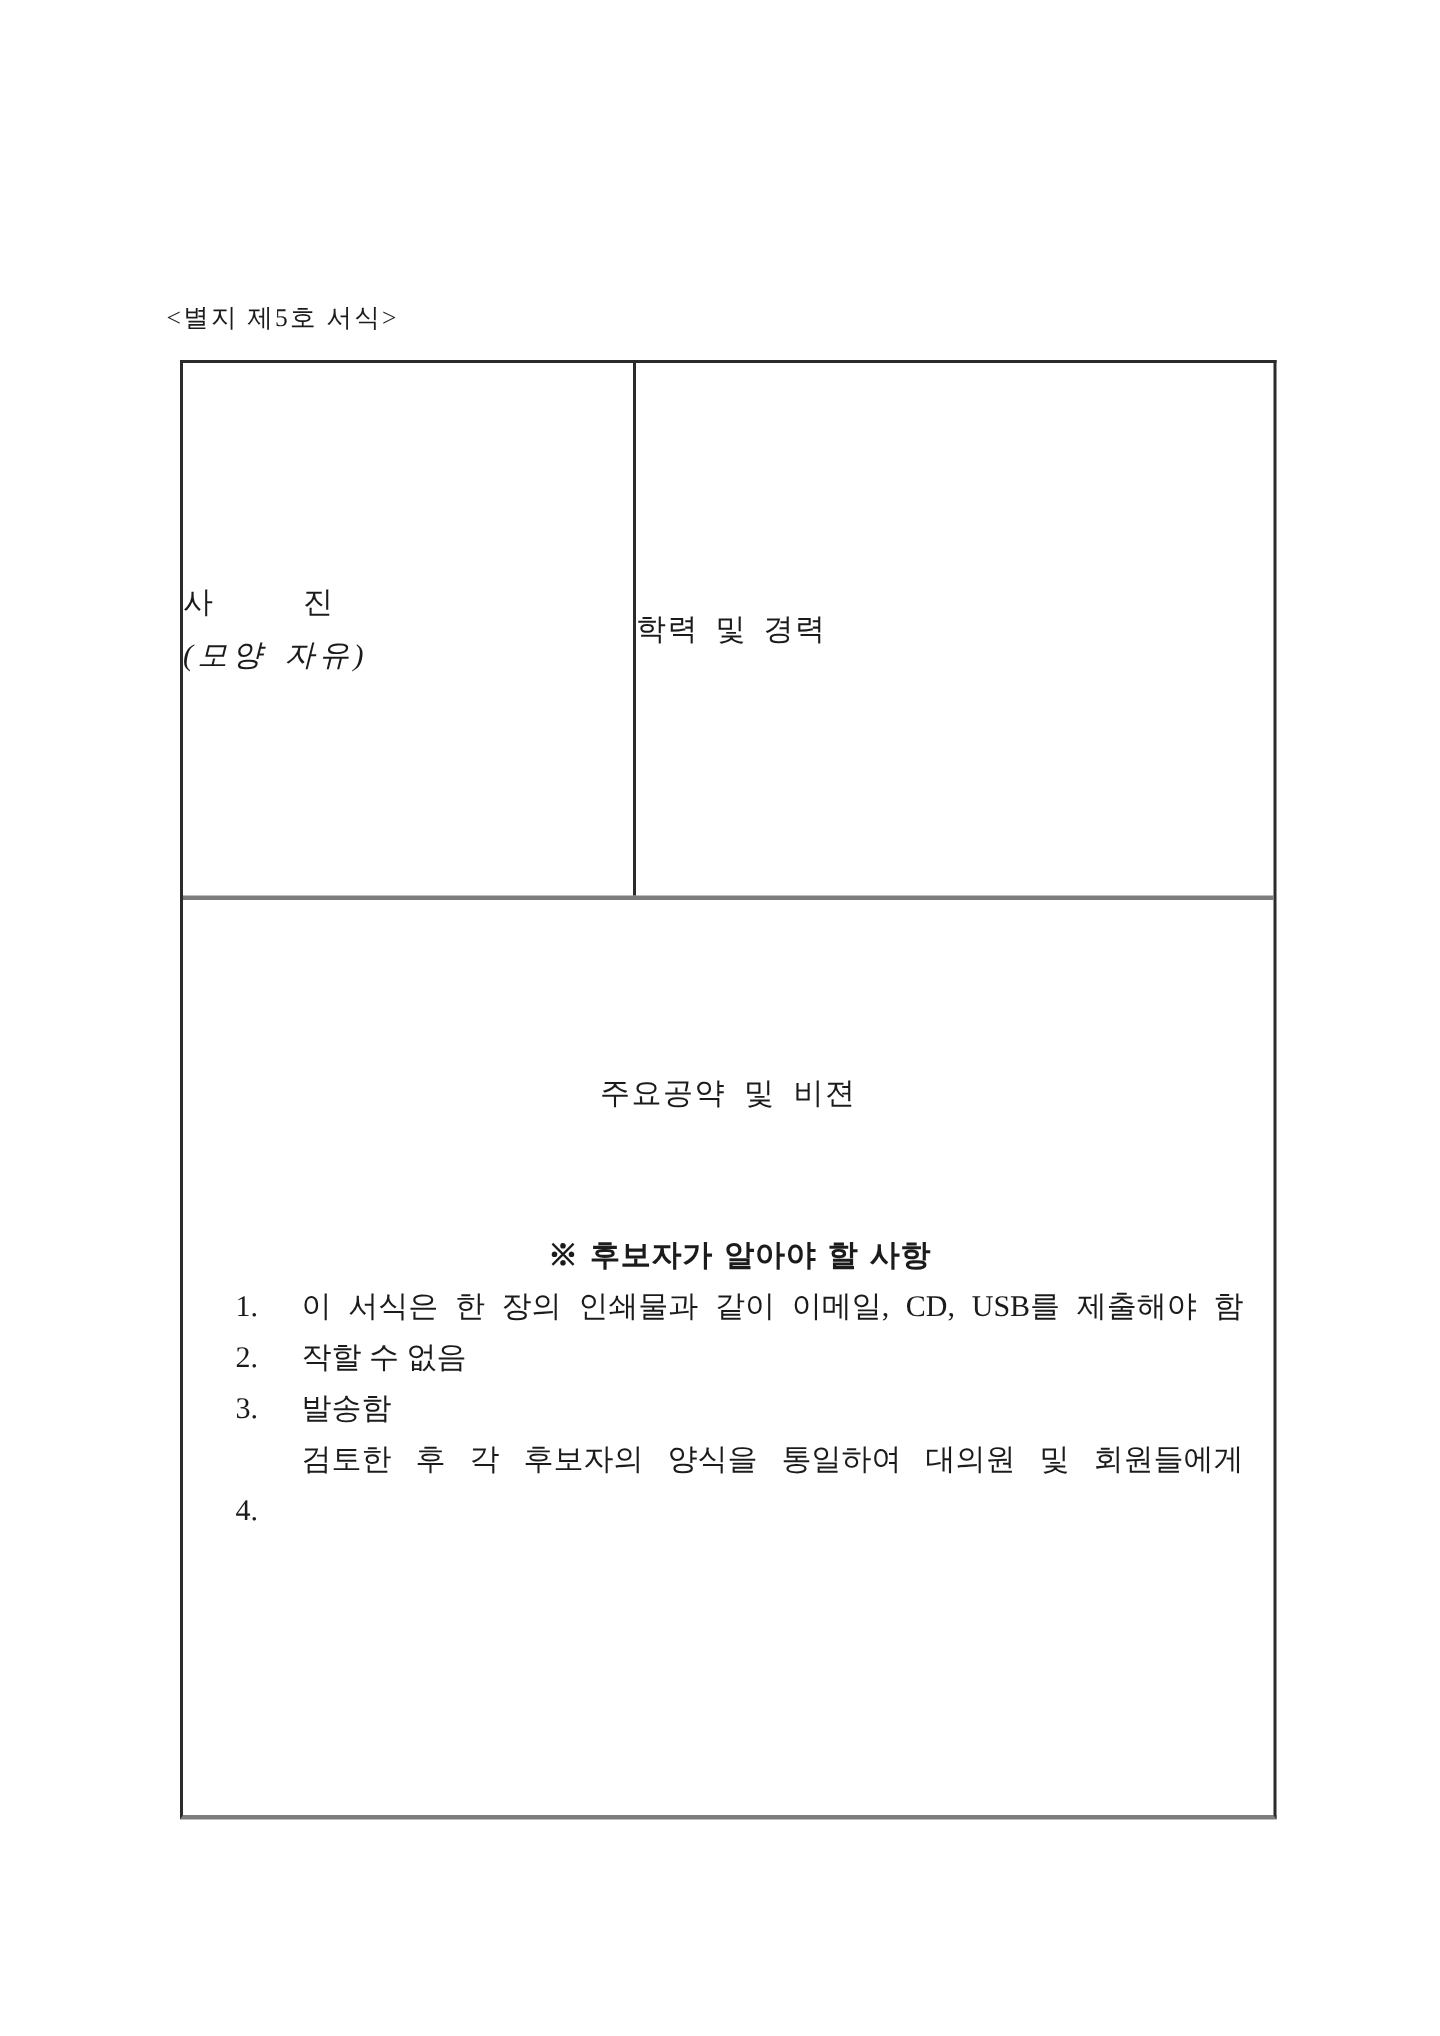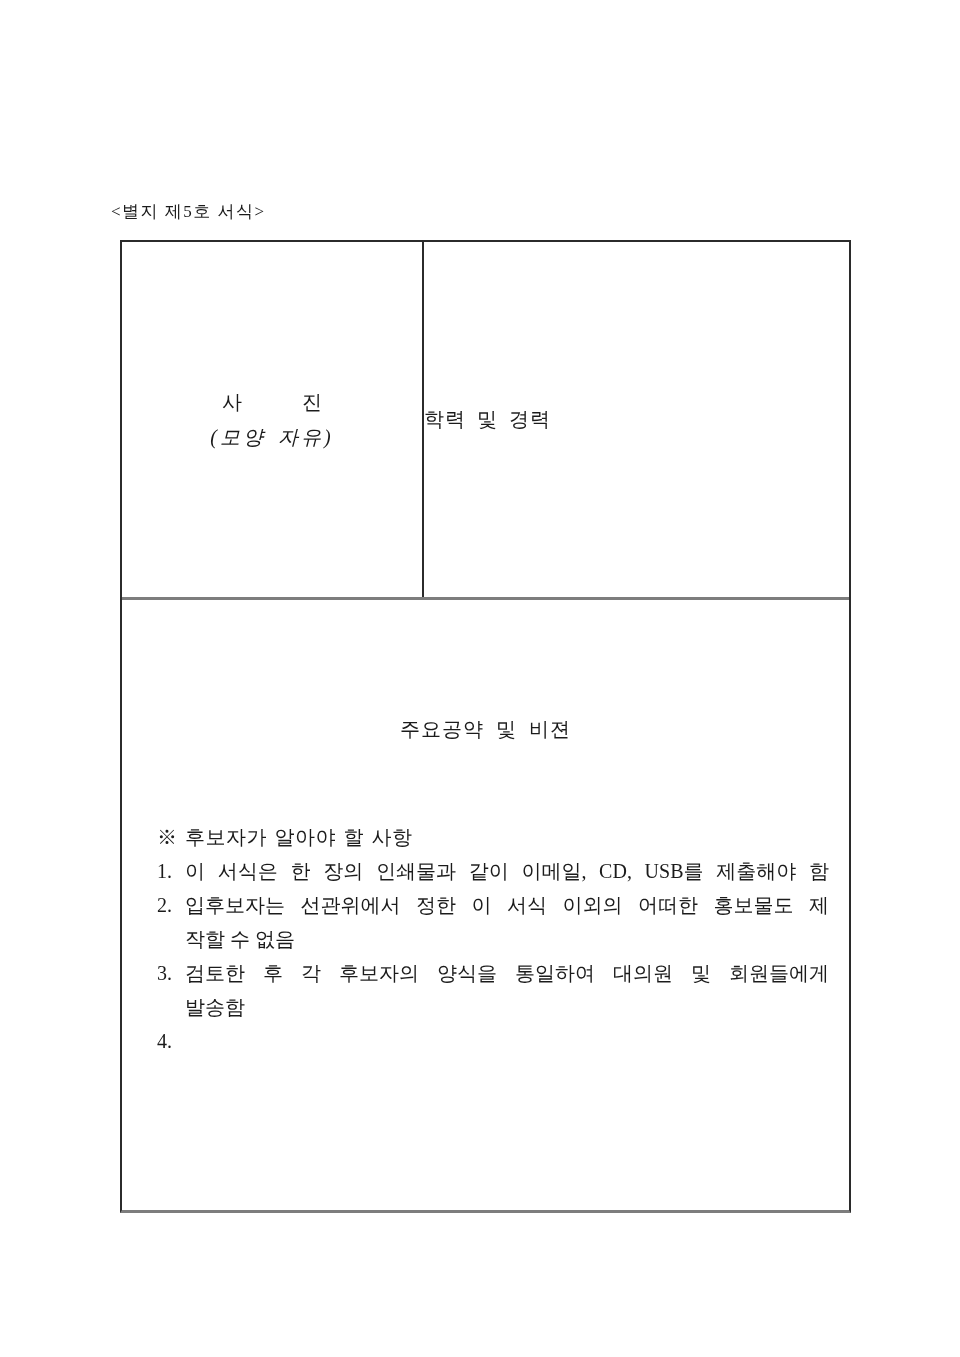--- a/index.html
+++ b/index.html
@@ -35,21 +35,21 @@
   .top-row {
     display: flex;
     height: 358px;
     border-bottom: 3px solid #7d7d7d;
   }
   .photo-cell {
     width: 302px;
     border-right: 2px solid #2b2b2b;
     display: flex;
     flex-direction: column;
-    align-items: center;
+    align-items: flex-start;
     justify-content: center;
   }
   .photo-title {
     font-size: 20px;
     word-spacing: 55px;
     line-height: 26px;
   }
   .photo-sub {
     font-size: 20px;
     letter-spacing: 3px;
@@ -79,31 +79,32 @@
     letter-spacing: 1px;
     word-spacing: 6px;
     line-height: 26px;
   }
   .notes {
     margin: 78px 20px 0 35px;
     font-size: 20px;
     line-height: 34px;
   }
   .notes-heading {
-    font-weight: normal;
+    font-weight: bold;
     letter-spacing: 0.5px;
     word-spacing: 2px;
+    text-align: center;
   }
   .note-item { display: flex; }
   .note-num {
     width: 28px;
     flex-shrink: 0;
   }
   .note-lines { flex: 1; }
-  .note-line { text-align: left; }
+  .note-line { text-align: left; margin-left: 16px; }
   .note-line.just {
     text-align: justify;
     text-align-last: justify;
   }
 </style>
 </head>
 <body>
 
 <div class="page">
 
@@ -134,29 +135,28 @@
           <div id="notes-list">
               <div class="note-item">
                 <div class="note-num">1.</div>
                 <div class="note-lines">
                   <div class="note-line just">이 서식은 한 장의 인쇄물과 같이 이메일, CD, USB를 제출해야 함</div>
                 </div>
               </div>
               <div class="note-item">
                 <div class="note-num">2.</div>
                 <div class="note-lines">
-                  <div class="note-line just">입후보자는 선관위에서 정한 이 서식 이외의 어떠한 홍보물도 제</div>
                   <div class="note-line">작할 수 없음</div>
                 </div>
               </div>
               <div class="note-item">
                 <div class="note-num">3.</div>
                 <div class="note-lines">
+                  <div class="note-line">발송함</div>
                   <div class="note-line just">검토한 후 각 후보자의 양식을 통일하여 대의원 및 회원들에게</div>
-                  <div class="note-line">발송함</div>
                 </div>
               </div>
               <div class="note-item">
                 <div class="note-num">4.</div>
                 <div class="note-lines">
                 </div>
               </div>
             </div>
         </div>
 

